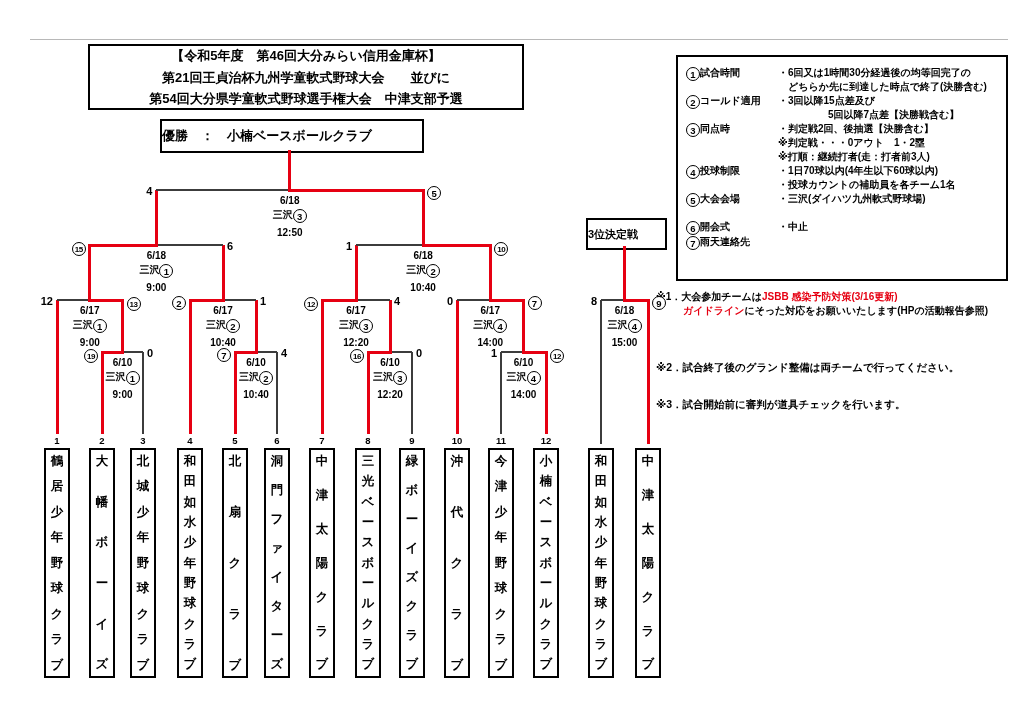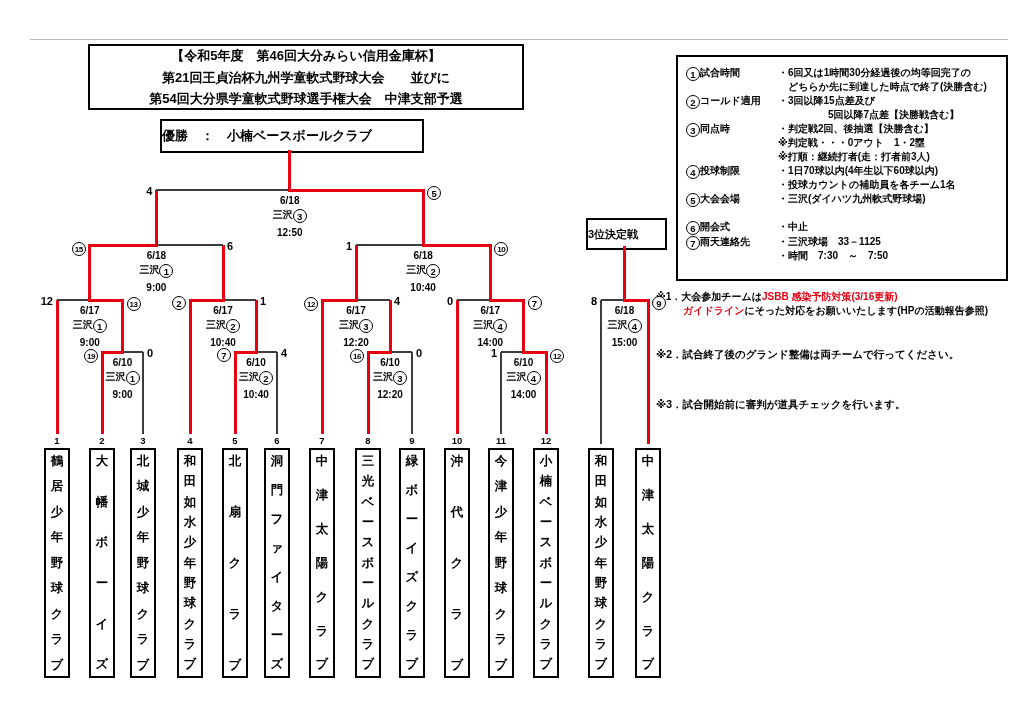--- a/index.html
+++ b/index.html
@@ -87,36 +87,32 @@
         </div>
       </div>
       <div class="rule-row gap-above">
         <div class="rlabel"><span class="circ">6</span>開会式</div>
         <div class="rlines">
           <div>・中止</div>
         </div>
       </div>
       <div class="rule-row">
         <div class="rlabel"><span class="circ">7</span>雨天連絡先</div>
-        <div class="rlines">
-          <div>・三沢球場　33－1125</div>
-          <div>・時間　7:30　～　7:50</div>
-        </div>
       </div>
     </div>
 
   <div class="note" style="left:656px;top:290px;">
     <div>
       <span>※1．大会参加チームは</span><span class="red">JSBB 感染予防対策(3/16更新)</span>
     </div>
     <div style="padding-left:27px;">
       <span class="red">ガイドライン</span><span>にそった対応をお願いいたします(HPの活動報告参照)</span>
     </div>
   </div>
-  <div class="note" style="left:656px;top:347px;font-size:10.5px;">※2．試合終了後のグランド整備は両チームで行ってください。</div>
+  <div class="note" style="left:656px;top:360px;font-size:10.5px;">※2．試合終了後のグランド整備は両チームで行ってください。</div>
   <div class="note" style="left:656px;top:397px;font-size:10.5px;">※3．試合開始前に審判が道具チェックを行います。</div>
 
   <div id="bracket">
       <div style="position: absolute; left: 55.5px; top: 300px; width: 3px; height: 134px; background: rgb(230, 0, 18);"></div>
       <div class="team-no" style="left: 42px; top: 435px;">1</div>
       <div class="team-box" style="left: 44px; top: 448px; width: 26px; height: 230px;">
         <span>鶴</span>
         <span>居</span>
         <span>少</span>
         <span>年</span>

